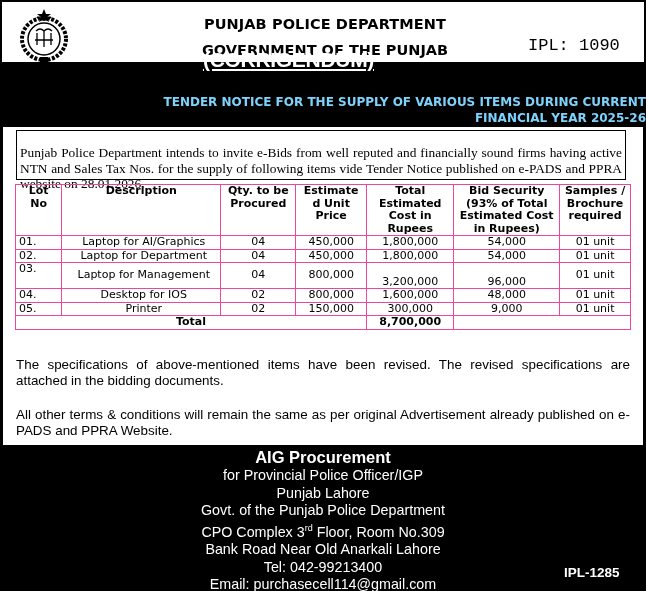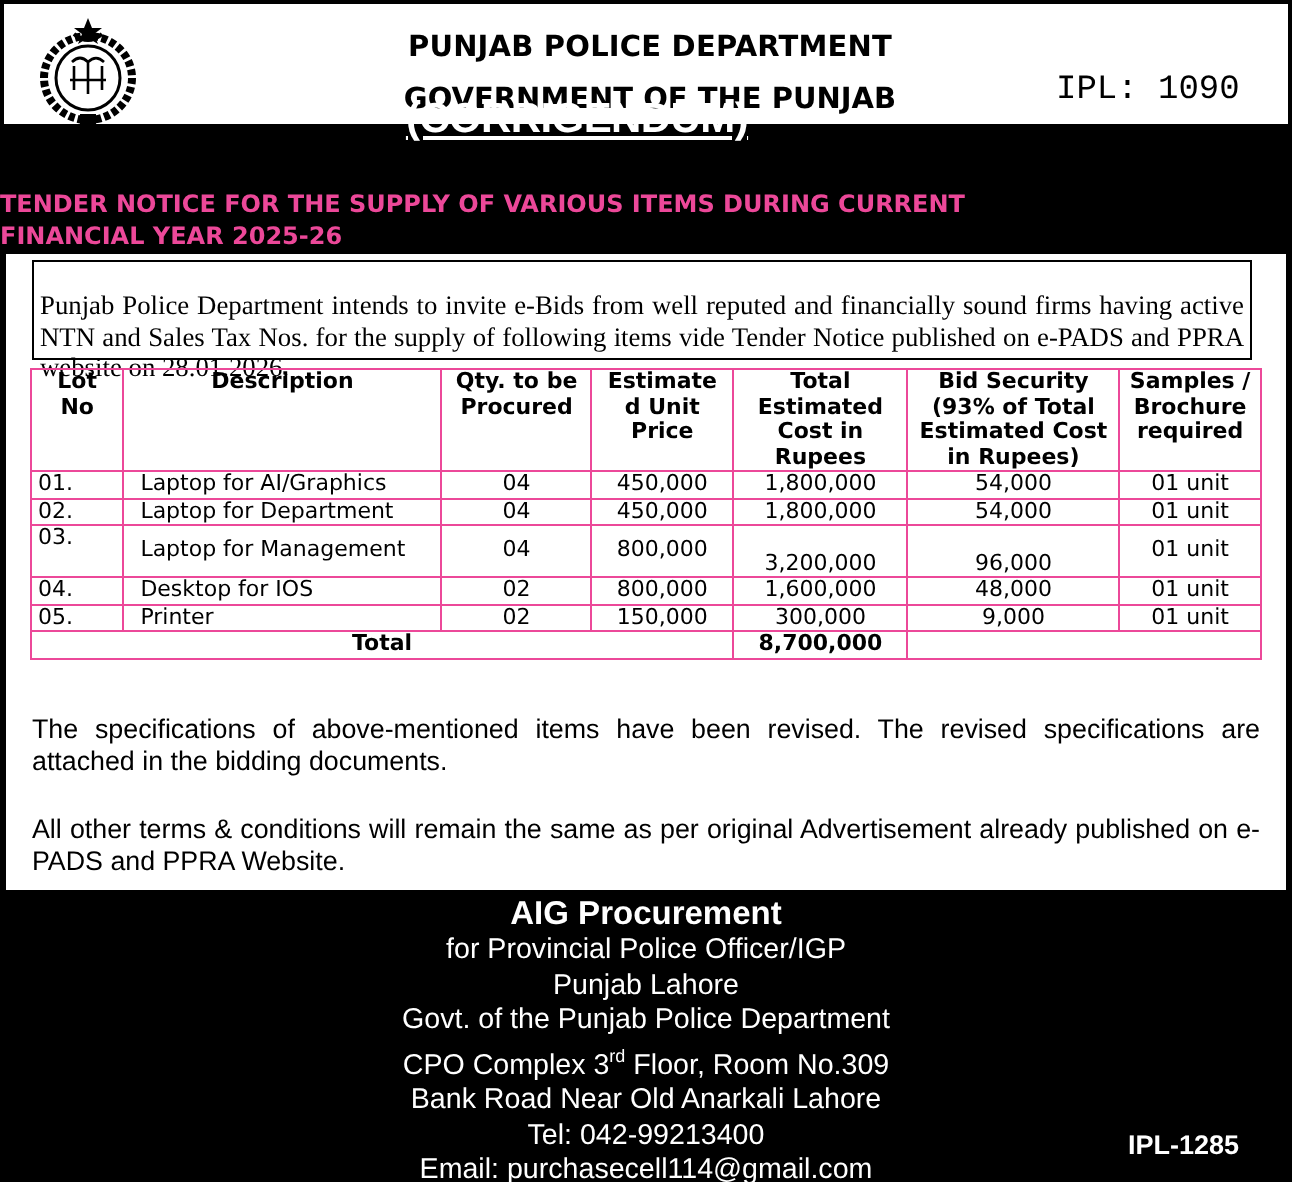--- a/index.html
+++ b/index.html
@@ -4,28 +4,28 @@
   <style>
     html, body { margin: 0; padding: 0; }
     body { width: 646px; height: 591px; background: #000; position: relative; overflow: hidden; font-family: "DejaVu Sans", sans-serif; }
     .page { position: absolute; left: 0; top: 0; width: 646px; height: 591px; background: #000; }
     .topbar { position: absolute; left: 2px; top: 2px; width: 642px; height: 60px; background: #fff; }
     .logo { position: absolute; left: 17px; top: 5px; width: 50px; height: 56px; }
     .hdr1 { position: absolute; left: 0; width: 646px; top: 14px; text-align: center; font-weight: bold; font-size: 14.5px; color: #000; letter-spacing: 0.1px; }
     .hdr2 { position: absolute; left: 0; width: 646px; top: 40px; text-align: center; font-weight: bold; font-size: 14.5px; color: #000; }
     .ipl-top { position: absolute; left: 526px; top: 34px; font-family: Liberation Mono, monospace; font-size: 17px; color: #000; }
     .corr { position: absolute; left: 0; width: 577px; top: 48px; text-align: center; font-family: "Liberation Sans", sans-serif; font-weight: bold; font-size: 21px; color: #fff; text-decoration: underline; letter-spacing: -0.3px; }
-    .tender { position: absolute; left: 0; width: 646px; top: 94px; text-align: left; font-weight: bold; font-size: 12px; color: #ec4899; line-height: 16px; }
+    .tender { position: absolute; left: 0; width: 646px; top: 94px; text-align: right; font-weight: bold; font-size: 12px; color: #7dd3fc; line-height: 16px; }
     .body { position: absolute; left: 3px; top: 127px; width: 640px; height: 318px; background: #fff; }
     .intro { position: absolute; left: 13px; top: 3px; width: 610px; height: 50px; border: 1px solid #000; box-sizing: border-box; padding: 14px 3px; font-family: Liberation Serif, serif; font-size: 13.4px; line-height: 15.5px; text-align: justify; color: #000; }
     table.tbl { position: absolute; left: 12px; top: 57px; width: 616px; border-collapse: collapse; font-family: "DejaVu Sans", sans-serif; font-size: 11px; color: #000; }
     .tbl th, .tbl td { border: 1px solid #ec4899; padding: 0 3px; line-height: 12.5px; }
     .tbl th { font-weight: bold; vertical-align: top; text-align: center; height: 50px; font-size: 11px; }
     .tbl td { text-align: center; height: 12px; }
-    .tbl td.desc { text-align: left; padding-left: 8px; }
+    .tbl td.desc { text-align: center; padding-left: 8px; }
     .tbl td.lot { text-align: left; }
     .tbl td.bottom { vertical-align: bottom; }
     .tbl tr.tall td { height: 25px; }
     .tbl td.total-label, .tbl td.total-value { font-weight: bold; }
     .para { position: absolute; left: 13px; width: 614px; font-family: "Liberation Sans", sans-serif; font-size: 13.4px; line-height: 16px; text-align: justify; color: #000; }
     .p1 { top: 230px; }
     .p2 { top: 280px; }
     .footer { position: absolute; left: 0; top: 448px; width: 646px; text-align: center; color: #fff; font-family: "Liberation Sans", sans-serif; }
     .f-title { font-weight: bold; font-size: 16.5px; line-height: 19px; }
     .f-line { font-size: 14.3px; line-height: 17.6px; }

